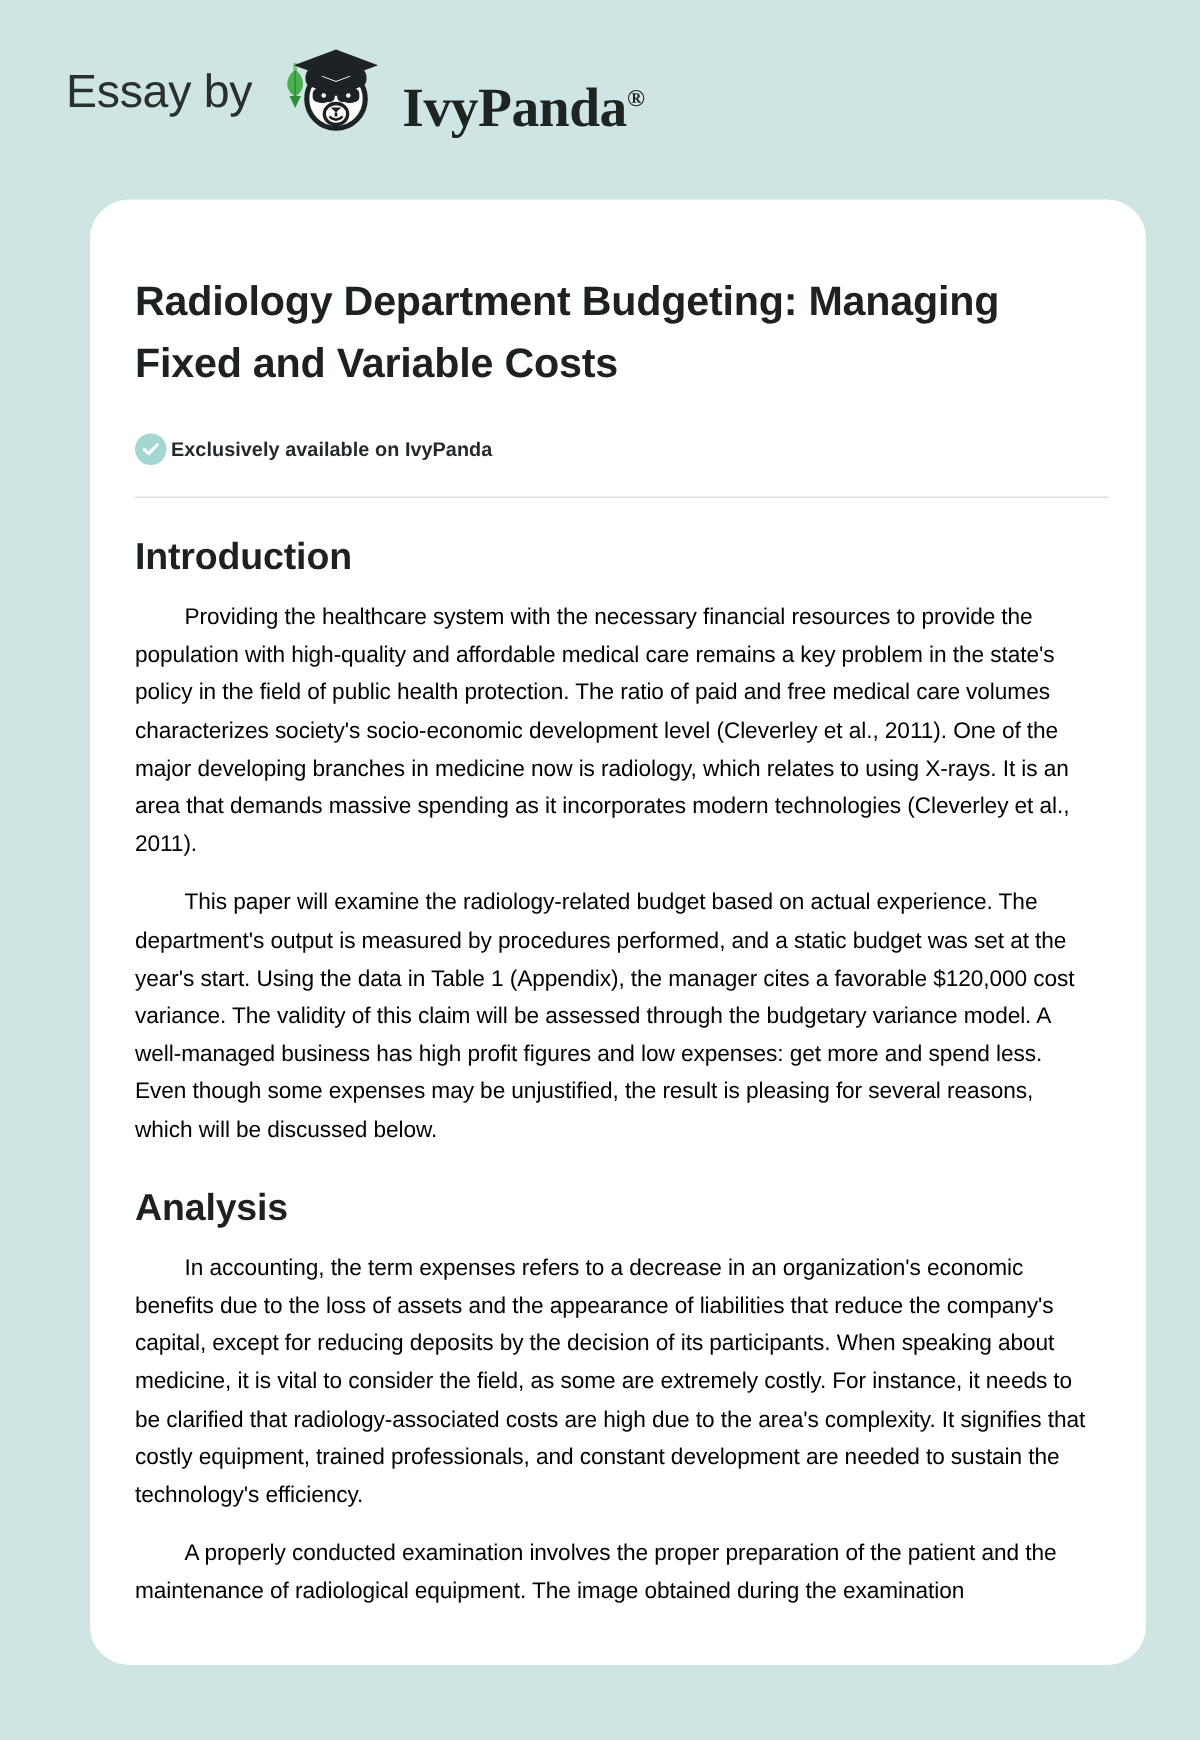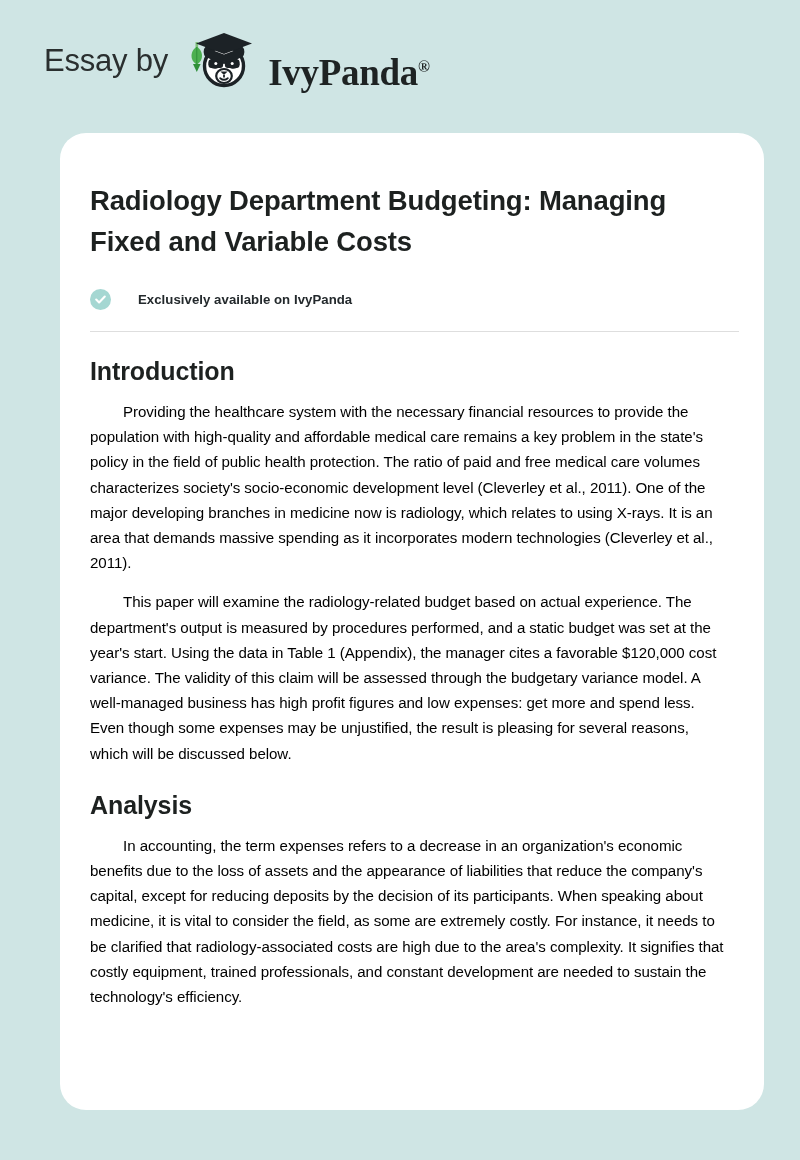--- a/index.html
+++ b/index.html
@@ -80,21 +80,21 @@
     font-weight: bold;
     color: #1d2120;
     margin: 9px 0 0 0;
     letter-spacing: -0.15px;
     max-width: 600px;
   }
 
   .excl-row {
     display: flex;
     align-items: center;
-    gap: 27px;
+    gap: 3px;
     margin-top: 27px;
   }
   .excl-badge {
     width: 21px;
     height: 21px;
     border-radius: 50%;
     background: #a5d7d2;
     display: flex;
     align-items: center;
     justify-content: center;
@@ -192,15 +192,16 @@
     </div>
 
     <div class="rule"></div>
 
     <h2 class="section">Introduction</h2>
     <p class="body">Providing the healthcare system with the necessary financial resources to provide the population with high-quality and affordable medical care remains a key problem in the state's policy in the field of public health protection. The ratio of paid and free medical care volumes characterizes society's socio-economic development level (Cleverley et al., 2011). One of the major developing branches in medicine now is radiology, which relates to using X-rays. It is an area that demands massive spending as it incorporates modern technologies (Cleverley et al., 2011).</p>
     <p class="body">This paper will examine the radiology-related budget based on actual experience. The department's output is measured by procedures performed, and a static budget was set at the year's start. Using the data in Table 1 (Appendix), the manager cites a favorable $120,000 cost variance. The validity of this claim will be assessed through the budgetary variance model. A well-managed business has high profit figures and low expenses: get more and spend less. Even though some expenses may be unjustified, the result is pleasing for several reasons, which will be discussed below.</p>
 
     <h2 class="section">Analysis</h2>
     <p class="body">In accounting, the term expenses refers to a decrease in an organization's economic benefits due to the loss of assets and the appearance of liabilities that reduce the company's capital, except for reducing deposits by the decision of its participants. When speaking about medicine, it is vital to consider the field, as some are extremely costly. For instance, it needs to be clarified that radiology-associated costs are high due to the area's complexity. It signifies that costly equipment, trained professionals, and constant development are needed to sustain the technology's efficiency.</p>
+    <p class="body">A properly conducted examination involves the proper preparation of the patient and the maintenance of radiological equipment. The image obtained during the examination</p>
 
   </div>
 </div>
 
 </body></html>

